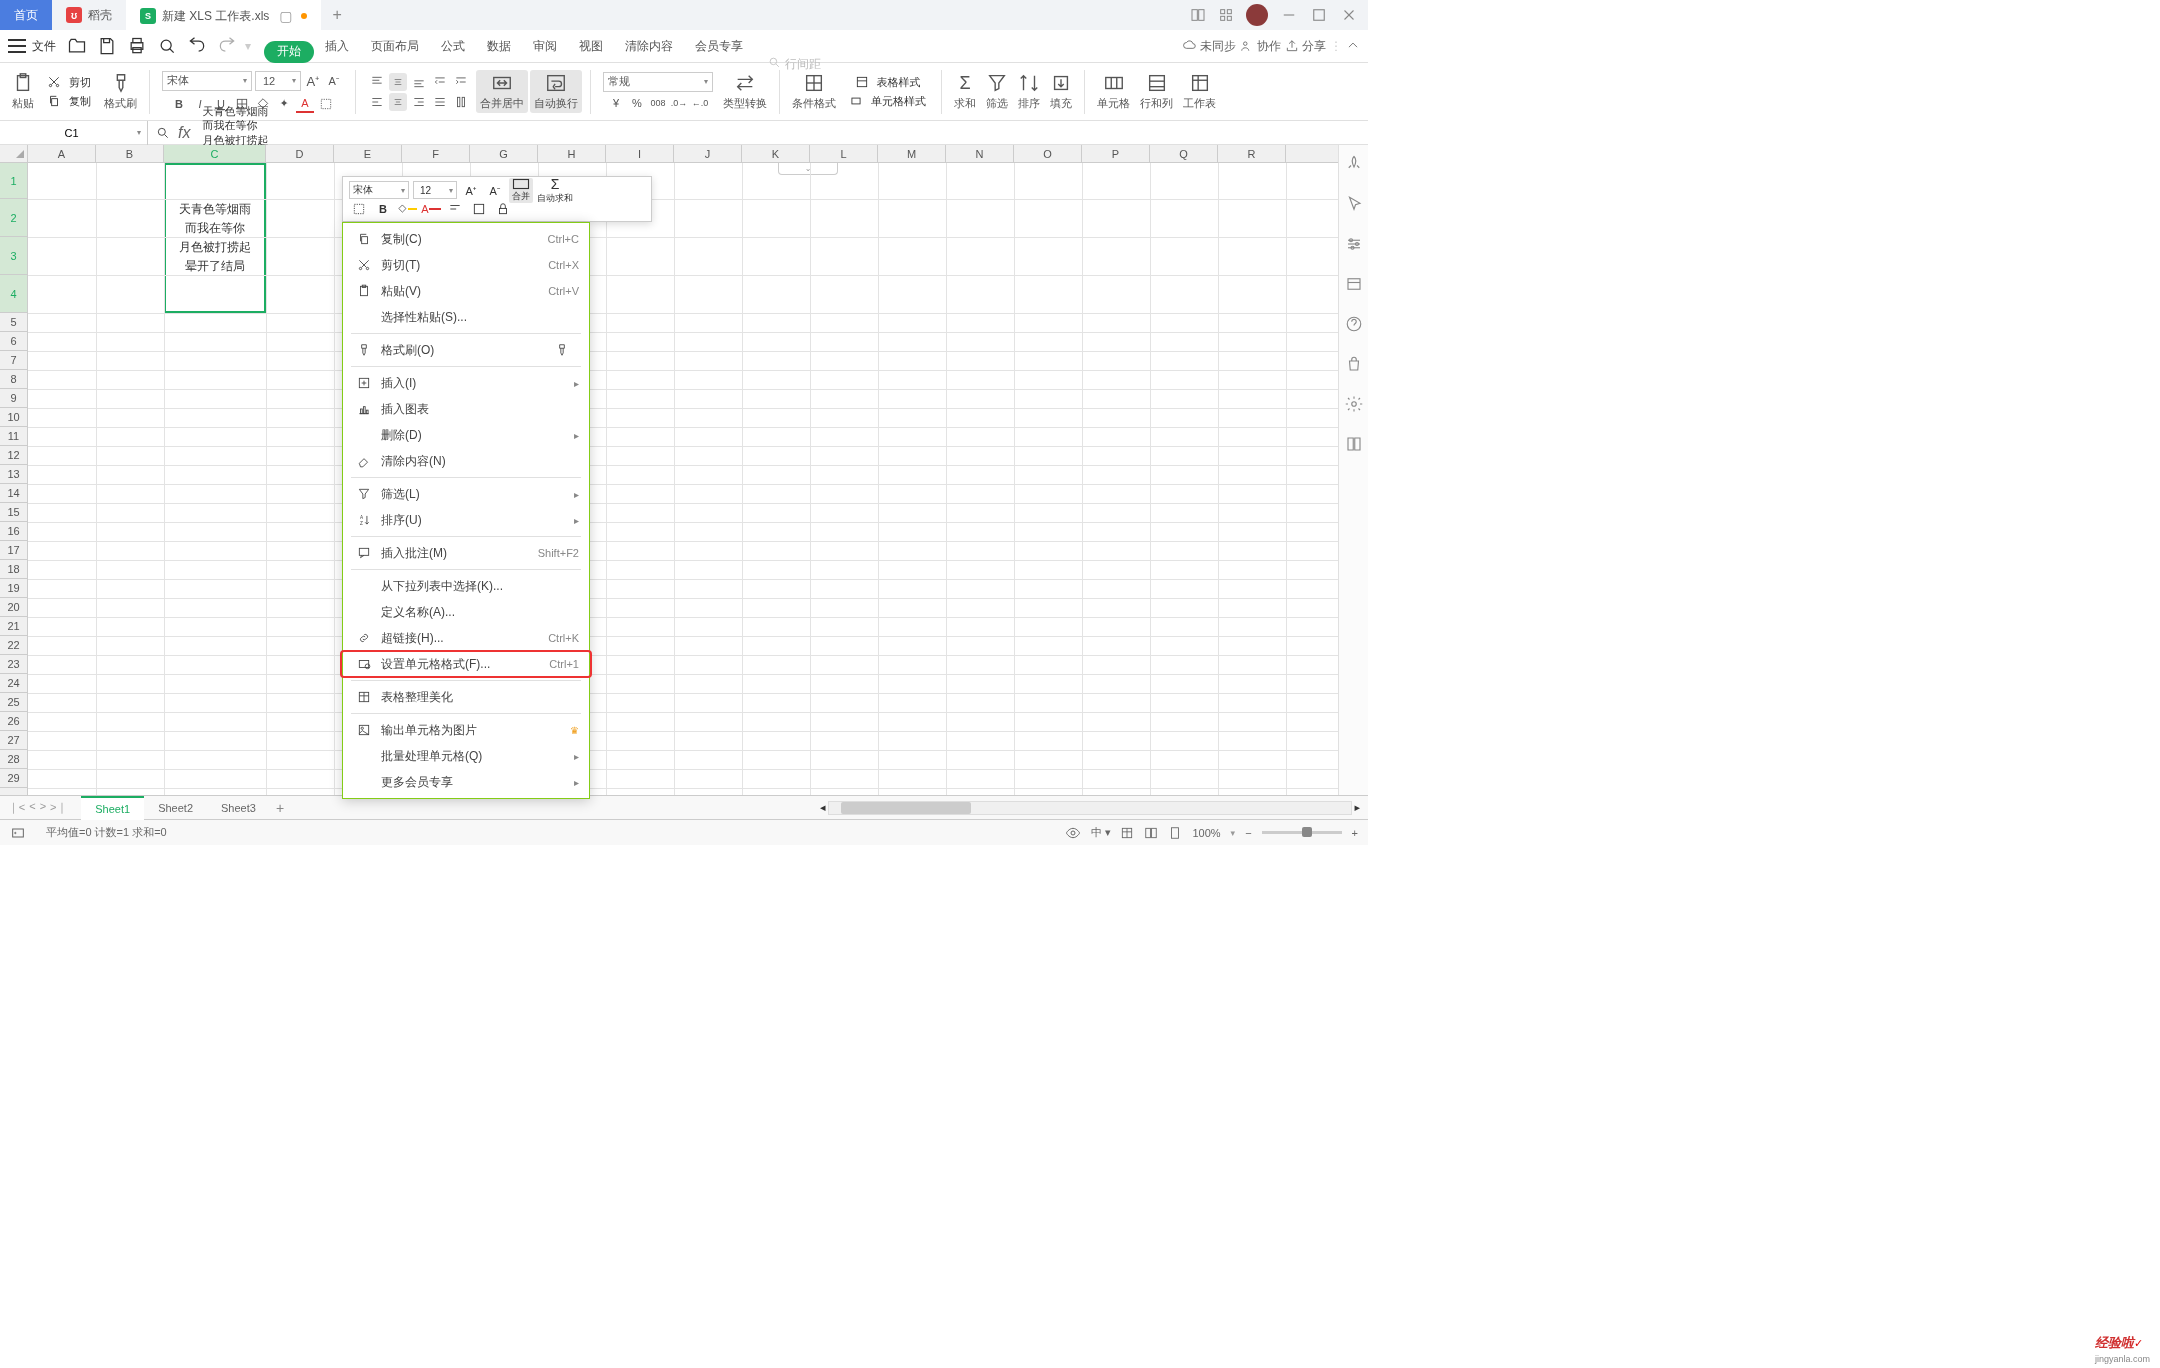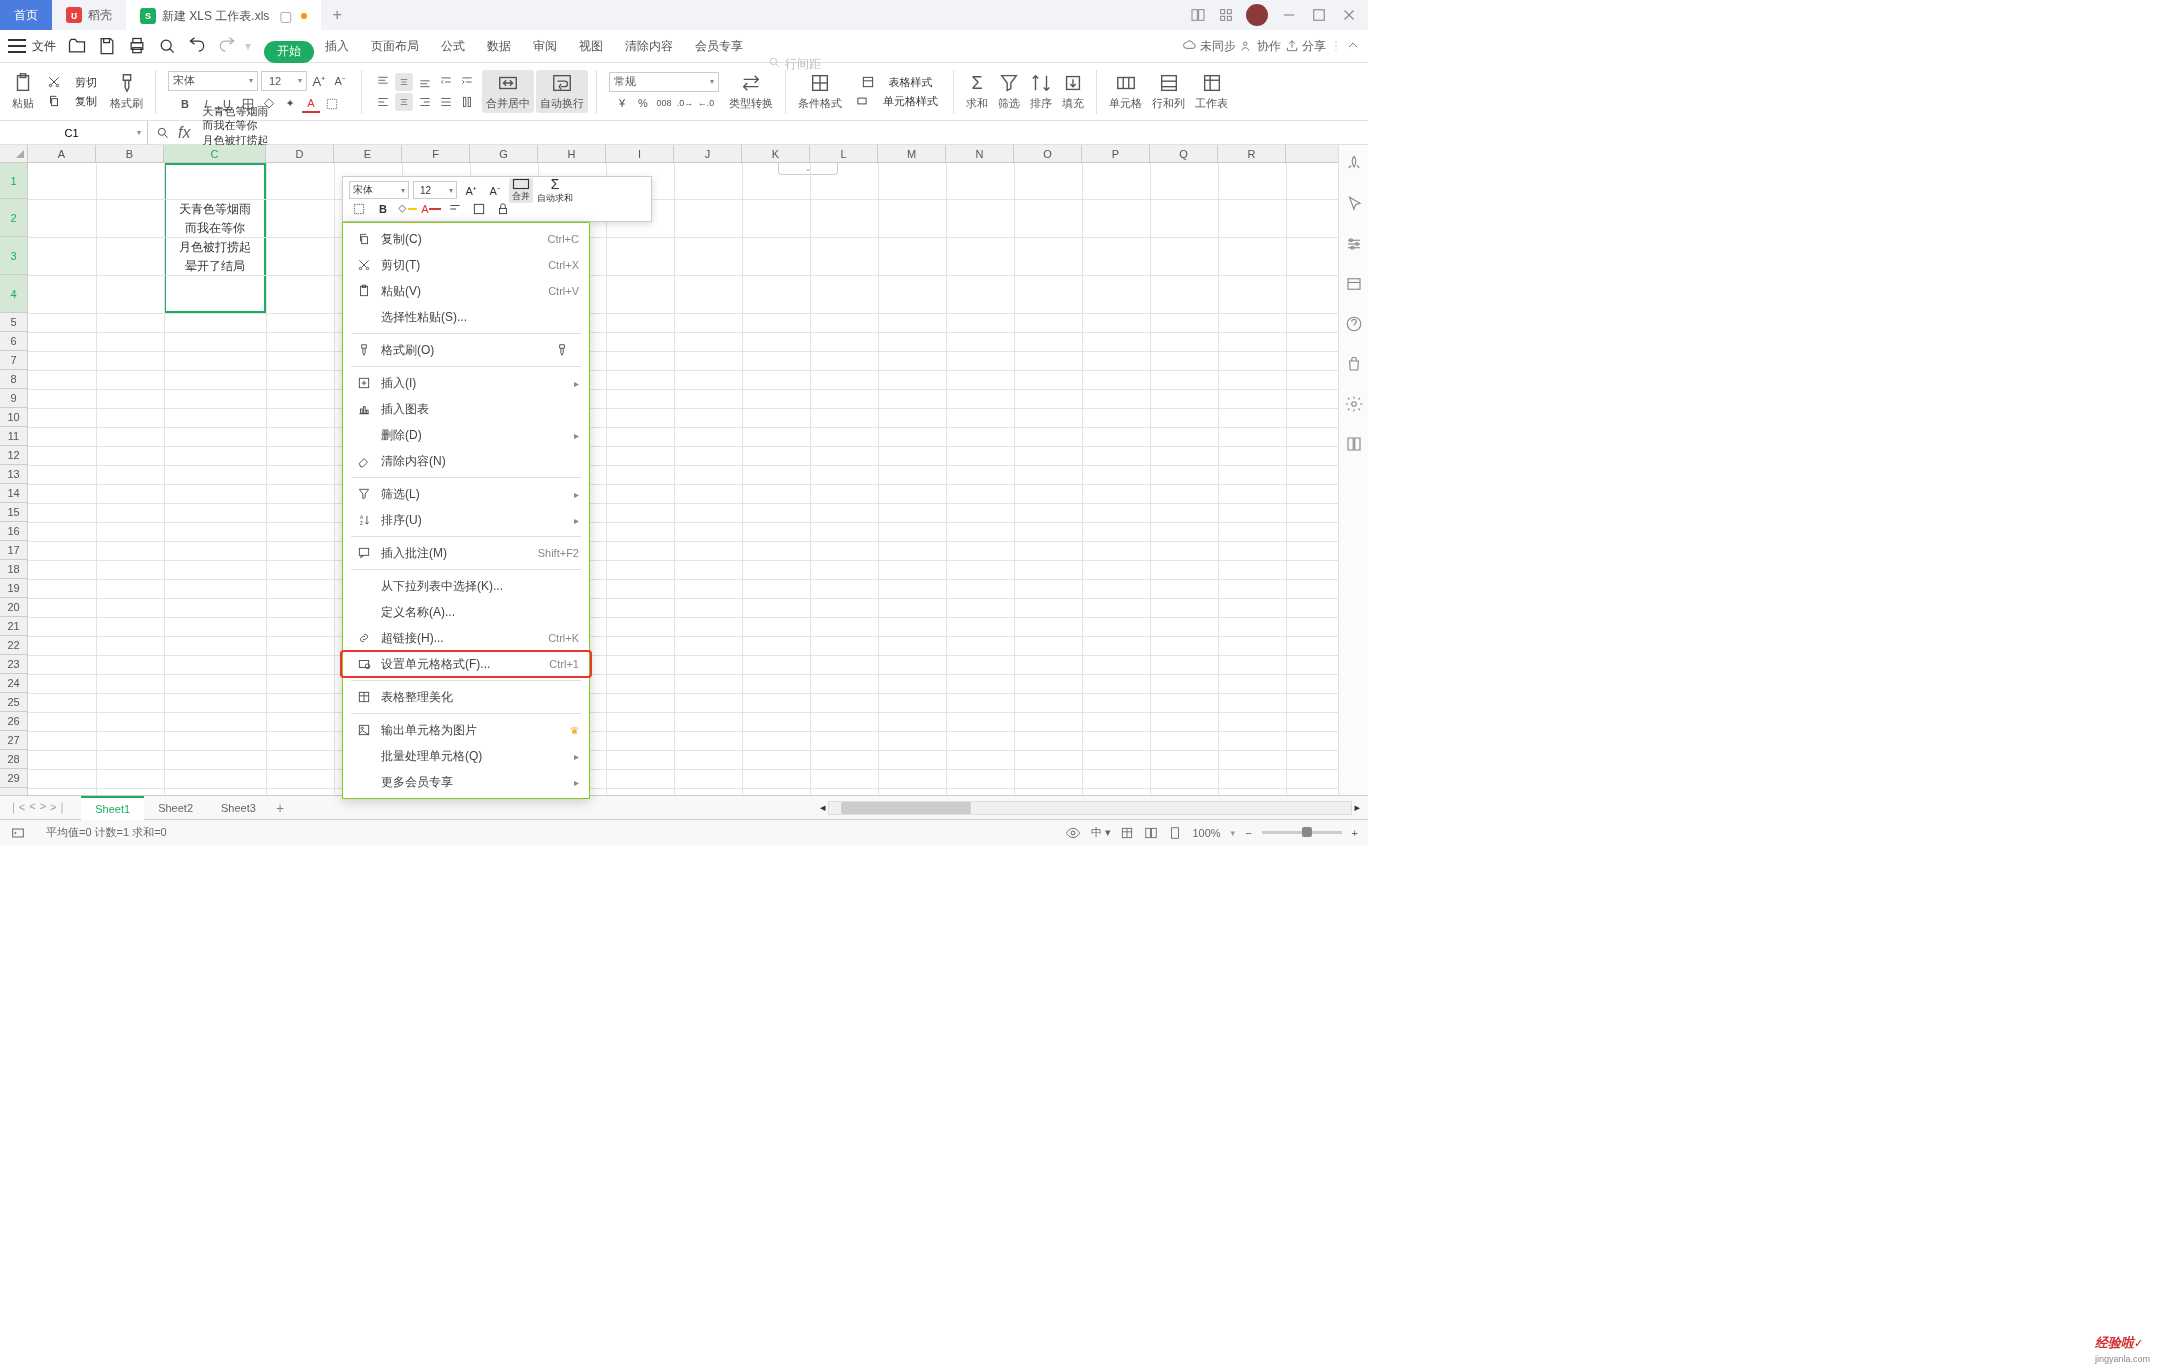--- a/index.html
+++ b/index.html
@@ -30,21 +30,21 @@
 .menubar-search { margin-left: 14px; display: flex; color: #bbb; font-size: 12px; gap: 4px; margin-top: 36px; }
 .menubar-right { margin-left: auto; display: flex; align-items: center; gap: 4px; font-size: 12px; color: #666; }
 .mr-item { display: flex; align-items: center; gap: 3px; cursor: pointer; }
 
 .toolbar { height: 58px; background: #fff; border-bottom: 1px solid #e0e0e0; display: flex; align-items: center; padding: 4px 8px; gap: 2px; }
 .tb-group { display: flex; flex-direction: column; align-items: center; justify-content: center; gap: 2px; padding: 0 4px; position: relative; }
 .tb-sep { width: 1px; height: 44px; background: #e0e0e0; margin: 0 6px; }
 .tb-big { display: flex; flex-direction: column; align-items: center; gap: 2px; font-size: 11px; color: #555; cursor: pointer; padding: 2px 4px; }
 .tb-big svg, .tb-big .ico { width: 22px; height: 22px; }
 .tb-row { display: flex; align-items: center; gap: 3px; font-size: 11px; color: #555; }
-.tb-small { display: flex; align-items: center; gap: 14px; font-size: 11px; cursor: pointer; padding: 1px 3px; }
+.tb-small { display: flex; align-items: center; gap: 8px; font-size: 11px; cursor: pointer; padding: 1px 3px; }
 .tb-small svg { width: 14px; height: 14px; }
 .font-select { border: 1px solid #ccc; height: 20px; padding: 0 4px; font-size: 11px; background: #fff; display: flex; align-items: center; min-width: 90px; }
 .size-select { border: 1px solid #ccc; height: 20px; padding: 0 4px; font-size: 11px; background: #fff; display: flex; align-items: center; width: 46px; }
 .dd-arrow { margin-left: auto; font-size: 8px; color: #888; }
 .tb-btn-ico { width: 18px; height: 18px; border: none; background: none; cursor: pointer; display: flex; align-items: center; justify-content: center; }
 .tb-merge { background: #e6e6e6; border-radius: 3px; padding: 2px 4px; }
 
 .namebox-row { height: 24px; border-bottom: 1px solid #e0e0e0; display: flex; align-items: center; }
 .namebox { width: 148px; border-right: 1px solid #ccc; height: 24px; display: flex; align-items: center; padding: 0 6px; font-size: 11px; }
 .namebox input { border: none; outline: none; width: 100%; text-align: center; font-size: 11px; }

